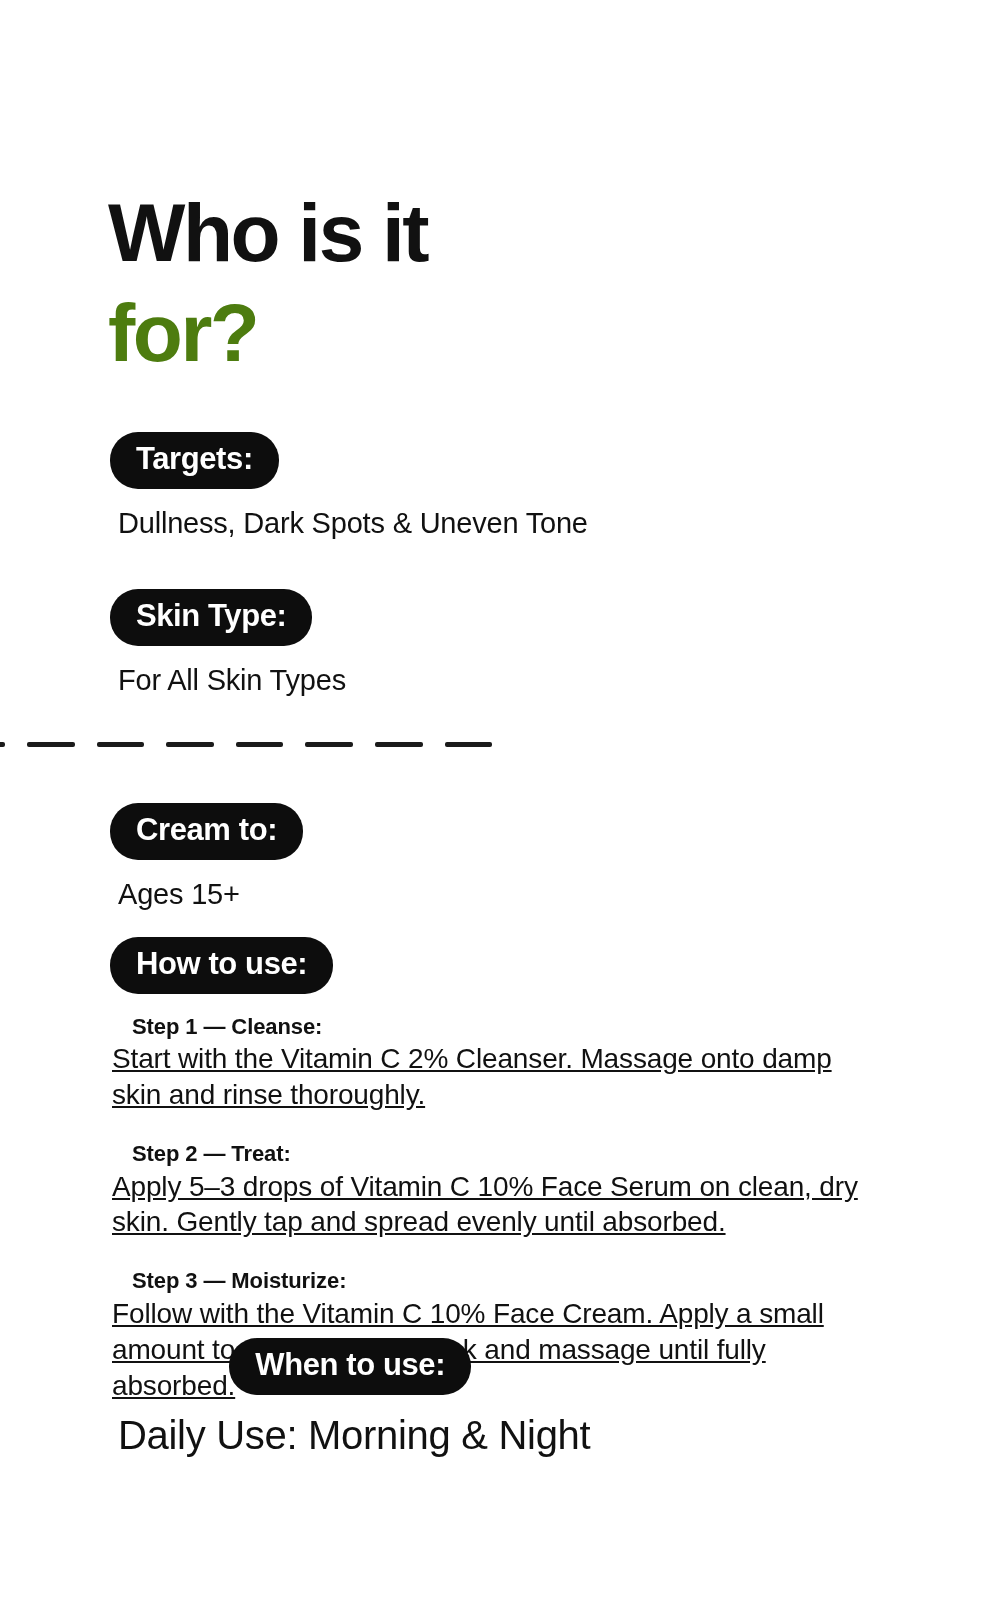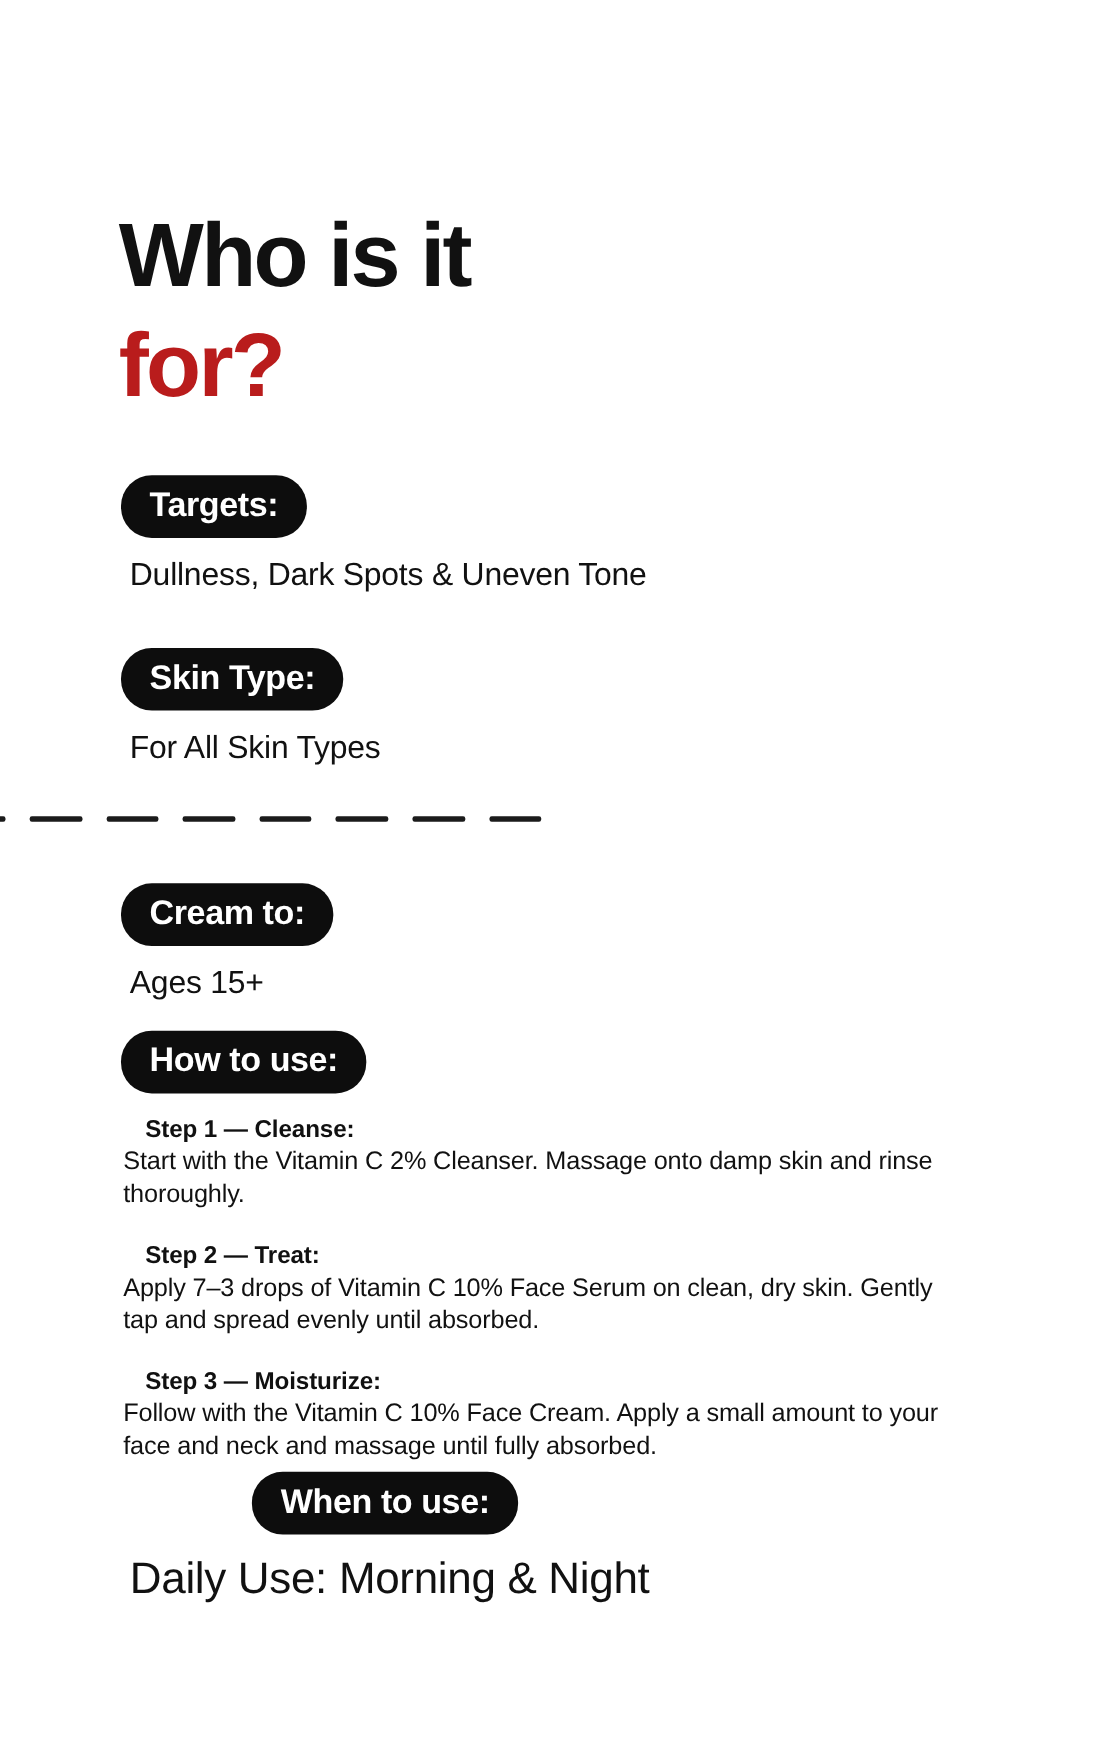--- a/index.html
+++ b/index.html
@@ -31,21 +31,21 @@
     font-weight: 700;
     letter-spacing: -2.5px;
     line-height: 1.22;
   }
   .heading .line1 {
     display: block;
     color: #111111;
   }
   .heading .line2 {
     display: block;
-    color: #b91c1c;
+    color: #4d7c0f;
   }
 
   
   .pill {
     display: inline-block;
     background: #0d0d0d;
     color: #ffffff;
     font-size: 31px;
     font-weight: 700;
     letter-spacing: -0.4px;
@@ -107,26 +107,27 @@
   .step:last-child { margin-bottom: 0; }
   .step-title {
     font-size: 22px;
     font-weight: 700;
     color: #111111;
     letter-spacing: -0.1px;
     line-height: 1.35;
     margin-left: 20px;
   }
   .step-desc {
-    font-size: 23px;
+    font-size: 28px;
     font-weight: 400;
     color: #111111;
     letter-spacing: -0.15px;
     line-height: 1.28;
     max-width: 760px;
+    text-decoration: underline;
   }
 
   .when-text {
     font-size: 40px;
     font-weight: 400;
     color: #111111;
     letter-spacing: -0.3px;
     margin-top: 18px;
     padding-left: 8px;
   }
@@ -169,21 +170,21 @@
 
   <div class="block" id="howto-block">
     <span class="pill">How to use:</span>
     <div class="steps">
       <div class="step">
         <div class="step-title">Step 1 — Cleanse:</div>
         <div class="step-desc">Start with the Vitamin C 2% Cleanser. Massage onto damp skin and rinse thoroughly.</div>
       </div>
       <div class="step">
         <div class="step-title">Step 2 — Treat:</div>
-        <div class="step-desc">Apply 7–3 drops of Vitamin C 10% Face Serum on clean, dry skin. Gently tap and spread evenly until absorbed.</div>
+        <div class="step-desc">Apply 5–3 drops of Vitamin C 10% Face Serum on clean, dry skin. Gently tap and spread evenly until absorbed.</div>
       </div>
       <div class="step">
         <div class="step-title">Step 3 — Moisturize:</div>
         <div class="step-desc">Follow with the Vitamin C 10% Face Cream. Apply a small amount to your face and neck and massage until fully absorbed.</div>
       </div>
     </div>
   </div>
 
   <div class="block" id="when-block">
     <span class="pill">When to use:</span>

